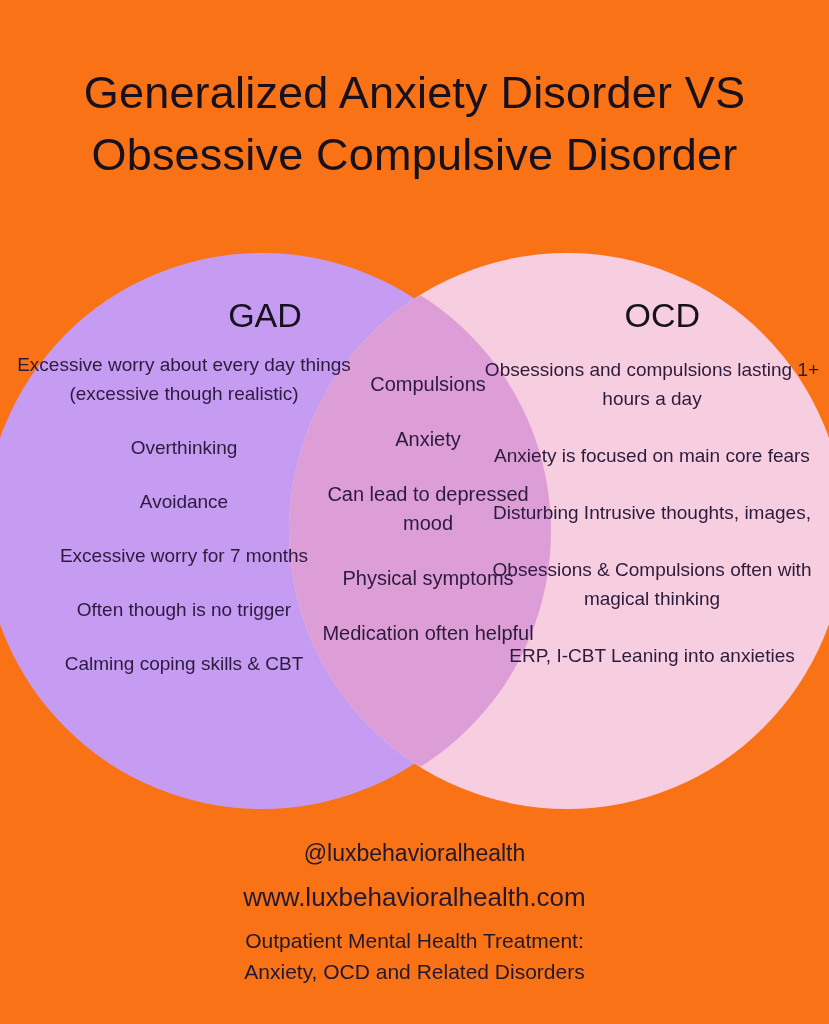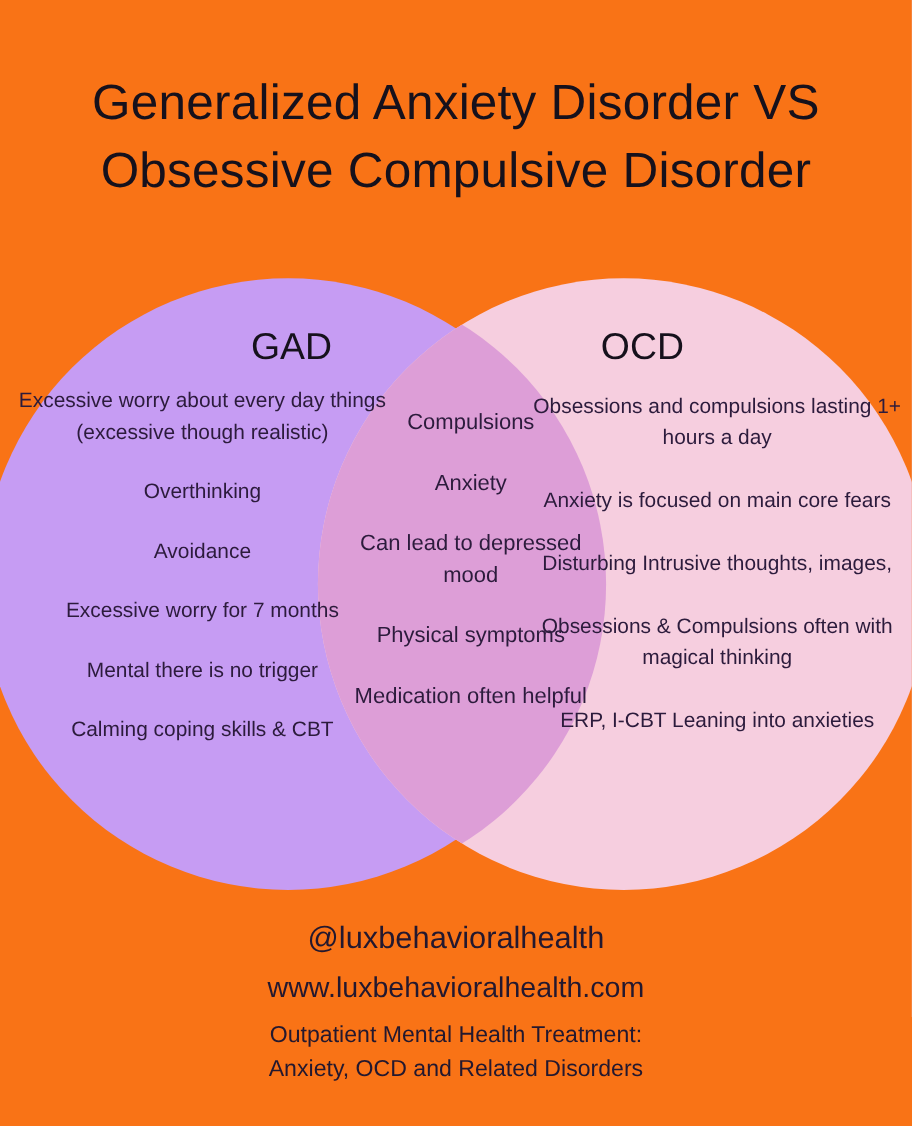--- a/index.html
+++ b/index.html
@@ -80,21 +80,21 @@
   .venn-heading {
     position: absolute;
     font-size: 34px;
     line-height: 38px;
     color: #16111c;
     font-weight: 400;
     text-align: center;
     white-space: nowrap;
   }
   #heading-gad { left: 165px; top: 296px; width: 200px; }
-  #heading-ocd { left: 484px; top: 296px; width: 200px; }
+  #heading-ocd { left: 500px; top: 296px; width: 200px; text-align: right; }
 
   .venn-list {
     position: absolute;
     color: #2c1b3c;
     font-size: 19px;
     line-height: 29px;
   }
   .venn-list .entry {
     display: block;
     margin-bottom: 25px;
@@ -129,21 +129,21 @@
   #footer {
     position: absolute;
     left: 0;
     top: 836px;
     width: 829px;
     text-align: center;
     color: #23182f;
   }
   #footer .handle {
     display: block;
-    font-size: 28px;
+    font-size: 23px;
     line-height: 34px;
     margin-bottom: 11px;
   }
   #footer .website {
     display: block;
     font-size: 26px;
     line-height: 32px;
     margin-bottom: 12px;
   }
   #footer .tagline-line {
@@ -169,21 +169,21 @@
   </div>
 
   <div class="venn-heading" id="heading-gad">GAD</div>
   <div class="venn-heading" id="heading-ocd">OCD</div>
 
   <div class="venn-list" id="list-gad">
     <span class="entry">Excessive worry about every day things (excessive though realistic)</span>
     <span class="entry">Overthinking</span>
     <span class="entry">Avoidance</span>
     <span class="entry">Excessive worry for 7 months</span>
-    <span class="entry nowrap-wide">Mental there is no trigger</span>
+    <span class="entry nowrap-wide">Often though is no trigger</span>
     <span class="entry">Calming coping skills &amp; CBT</span>
   </div>
 
   <div class="venn-list" id="list-both">
     <span class="entry">Compulsions</span>
     <span class="entry">Anxiety</span>
     <span class="entry">Can lead to depressed mood</span>
     <span class="entry nowrap-wide">Physical symptoms</span>
     <span class="entry">Medication often helpful</span>
   </div>

